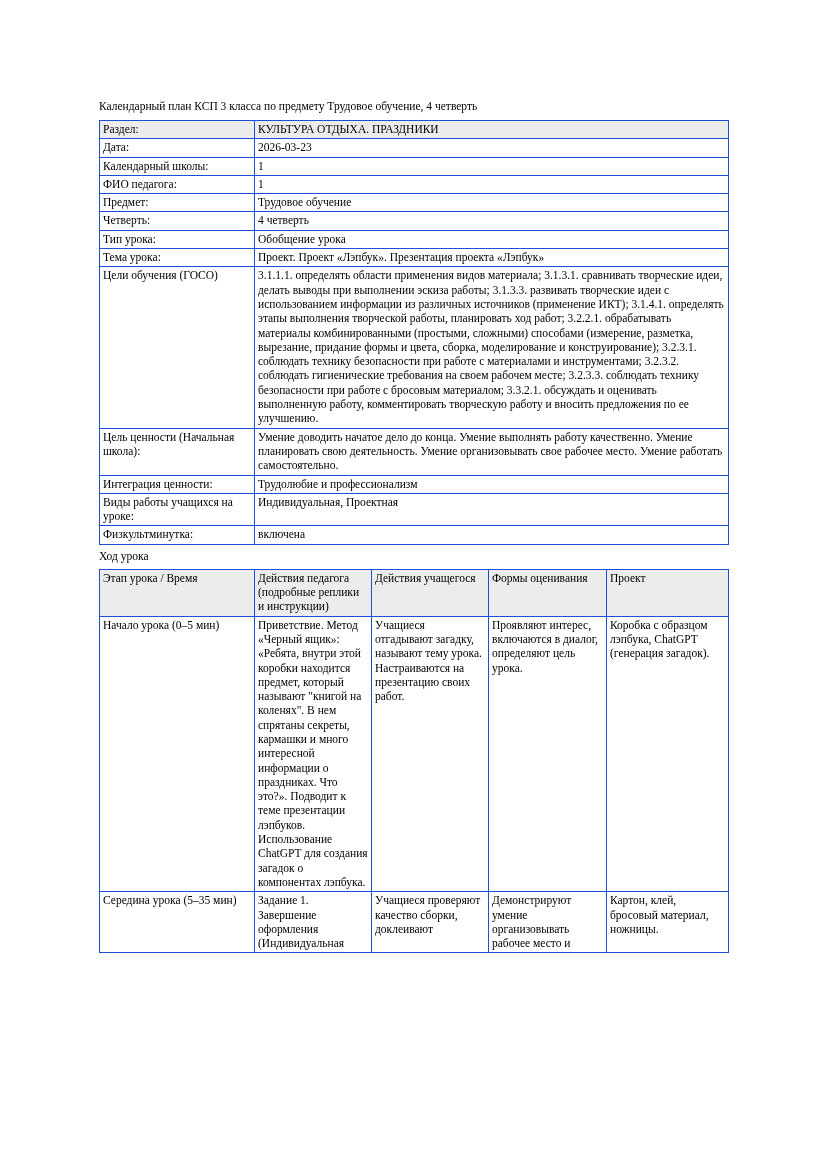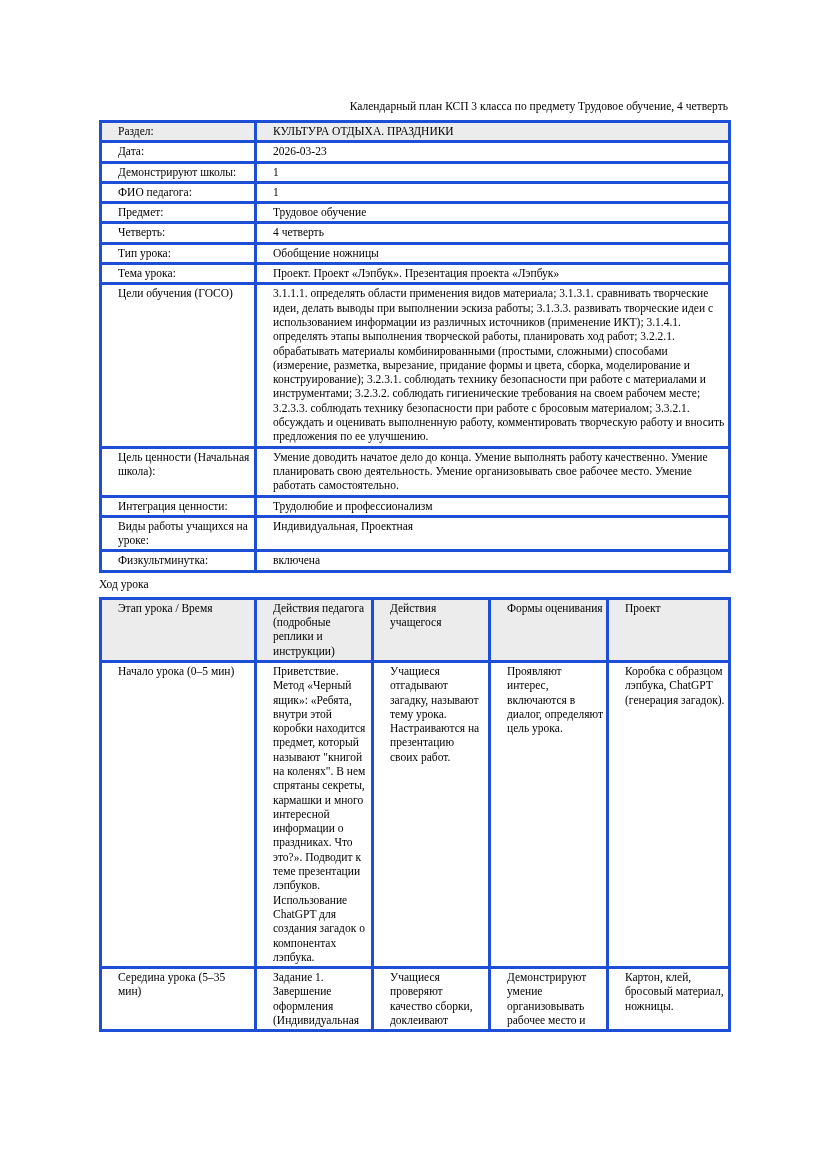--- a/index.html
+++ b/index.html
@@ -20,33 +20,32 @@
     height: 1170px;
     box-sizing: border-box;
     padding: 99px 99px 0 99px;
     background: #ffffff;
   }
   .doc-title {
     font-size: 11.5px;
     line-height: 14px;
     margin: 0 0 7px 0;
     white-space: nowrap;
-    text-align: right;
   }
   table.doc-table {
     border-collapse: collapse;
     width: 629px;
     table-layout: fixed;
     font-size: 11.5px;
     line-height: 14.3px;
   }
   table.doc-table td,
   table.doc-table th {
-    border: 3px solid #1d4ed8;
-    padding: 1px 3px 2px 16px;
+    border: 1px solid #1d4ed8;
+    padding: 1px 3px 2px 3px;
     vertical-align: top;
     text-align: left;
     font-weight: normal;
     word-wrap: break-word;
     overflow-wrap: break-word;
     hyphens: none;
     background: #ffffff;
   }
   
   .info-table col.c-label { width: 155px; }
@@ -85,38 +84,38 @@
     <tbody>
         <tr class="shaded">
           <td>Раздел:</td>
           <td>КУЛЬТУРА ОТДЫХА. ПРАЗДНИКИ</td>
         </tr>
         <tr>
           <td>Дата:</td>
           <td>2026-03-23</td>
         </tr>
         <tr>
-          <td>Демонстрируют школы:</td>
+          <td>Календарный школы:</td>
           <td>1</td>
         </tr>
         <tr>
           <td>ФИО педагога:</td>
           <td>1</td>
         </tr>
         <tr>
           <td>Предмет:</td>
           <td>Трудовое обучение</td>
         </tr>
         <tr>
           <td>Четверть:</td>
           <td>4 четверть</td>
         </tr>
         <tr>
           <td>Тип урока:</td>
-          <td>Обобщение ножницы</td>
+          <td>Обобщение урока</td>
         </tr>
         <tr>
           <td>Тема урока:</td>
           <td>Проект. Проект «Лэпбук». Презентация проекта «Лэпбук»</td>
         </tr>
         <tr>
           <td>Цели обучения (ГОСО)</td>
           <td>3.1.1.1. определять области применения видов материала; 3.1.3.1. сравнивать творческие идеи, делать выводы при выполнении эскиза работы; 3.1.3.3. развивать творческие идеи с использованием информации из различных источников (применение ИКТ); 3.1.4.1. определять этапы выполнения творческой работы, планировать ход работ; 3.2.2.1. обрабатывать материалы комбинированными (простыми, сложными) способами (измерение, разметка, вырезание, придание формы и цвета, сборка, моделирование и конструирование); 3.2.3.1. соблюдать технику безопасности при работе с материалами и инструментами; 3.2.3.2. соблюдать гигиенические требования на своем рабочем месте; 3.2.3.3. соблюдать технику безопасности при работе с бросовым материалом; 3.3.2.1. обсуждать и оценивать выполненную работу, комментировать творческую работу и вносить предложения по ее улучшению.</td>
         </tr>
         <tr>

